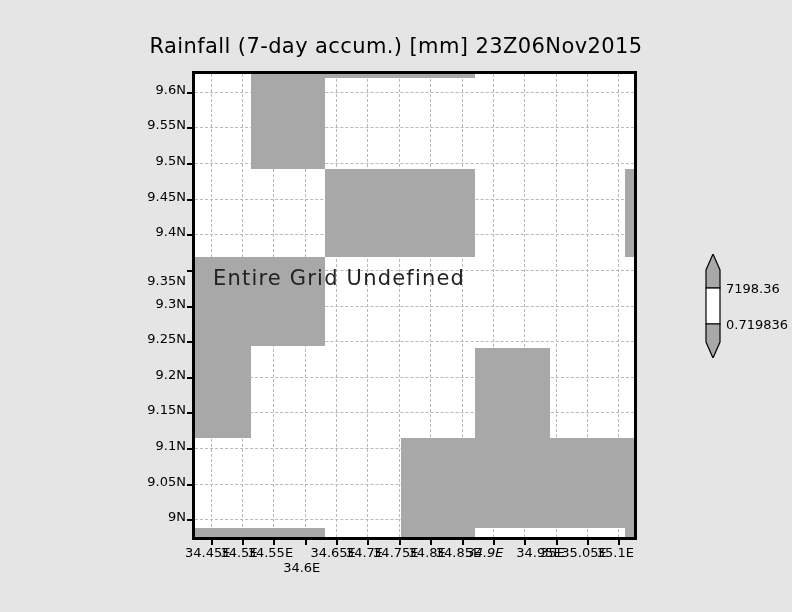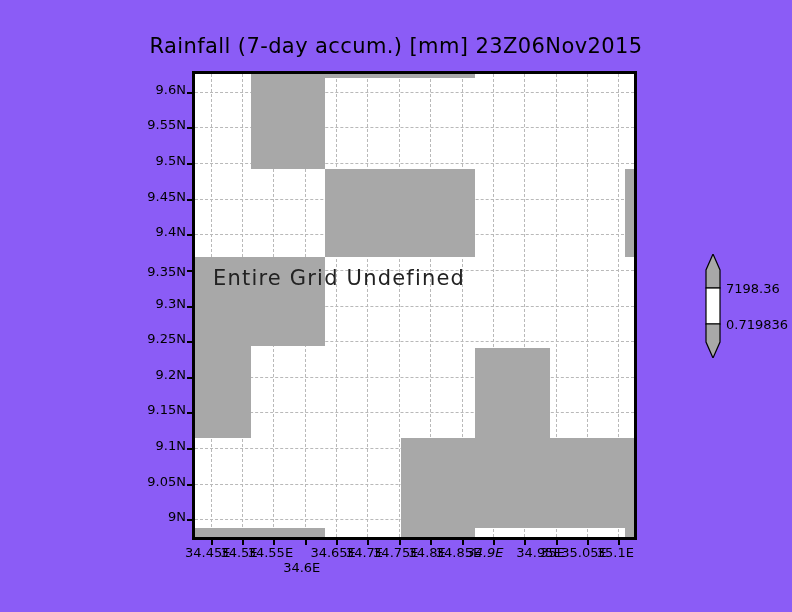--- a/index.html
+++ b/index.html
@@ -13,21 +13,21 @@
     position: relative;
     overflow: hidden;
     font-family: "DejaVu Sans", sans-serif;
   }
 
   #stage {
     position: absolute;
     left: 0; top: 0;
     width: 792px;
     height: 612px;
-    background: #8b5cf6;
+    background: #e5e5e5;
   }
 
   
   #plot-title {
     position: absolute;
     left: 0;
     top: 34px;
     width: 792px;
     text-align: center;
     font-size: 21px;
@@ -175,21 +175,21 @@
 <div id="stage">
 
   <div id="plot-title">Rainfall (7-day accum.) [mm] 23Z06Nov2015</div>
 
   <div id="ylabels">
       <div class="ylabel" style="top: 17.8077px;">9.6N</div>
       <div class="ylabel" style="top: 53.4231px; margin-left: 20px;">9.55N</div>
       <div class="ylabel" style="top: 89.0385px;">9.5N</div>
       <div class="ylabel" style="top: 124.654px; text-align: center;">9.45N</div>
       <div class="ylabel" style="top: 160.269px;">9.4N</div>
-      <div class="ylabel" style="top: 200px;">9.35N</div>
+      <div class="ylabel" style="top: 209px;">9.35N</div>
       <div class="ylabel" style="top: 231.5px;">9.3N</div>
       <div class="ylabel" style="top: 267.115px;">9.25N</div>
       <div class="ylabel" style="top: 302.731px; margin-left: 41px;">9.2N</div>
       <div class="ylabel" style="top: 338.346px;">9.15N</div>
       <div class="ylabel" style="top: 373.962px;">9.1N</div>
       <div class="ylabel" style="top: 409.577px;">9.05N</div>
       <div class="ylabel" style="top: 445.192px;">9N</div>
     </div>
   <div id="xlabels">
       <div class="xlabel" style="left: 15.6786px;">34.45E</div>

